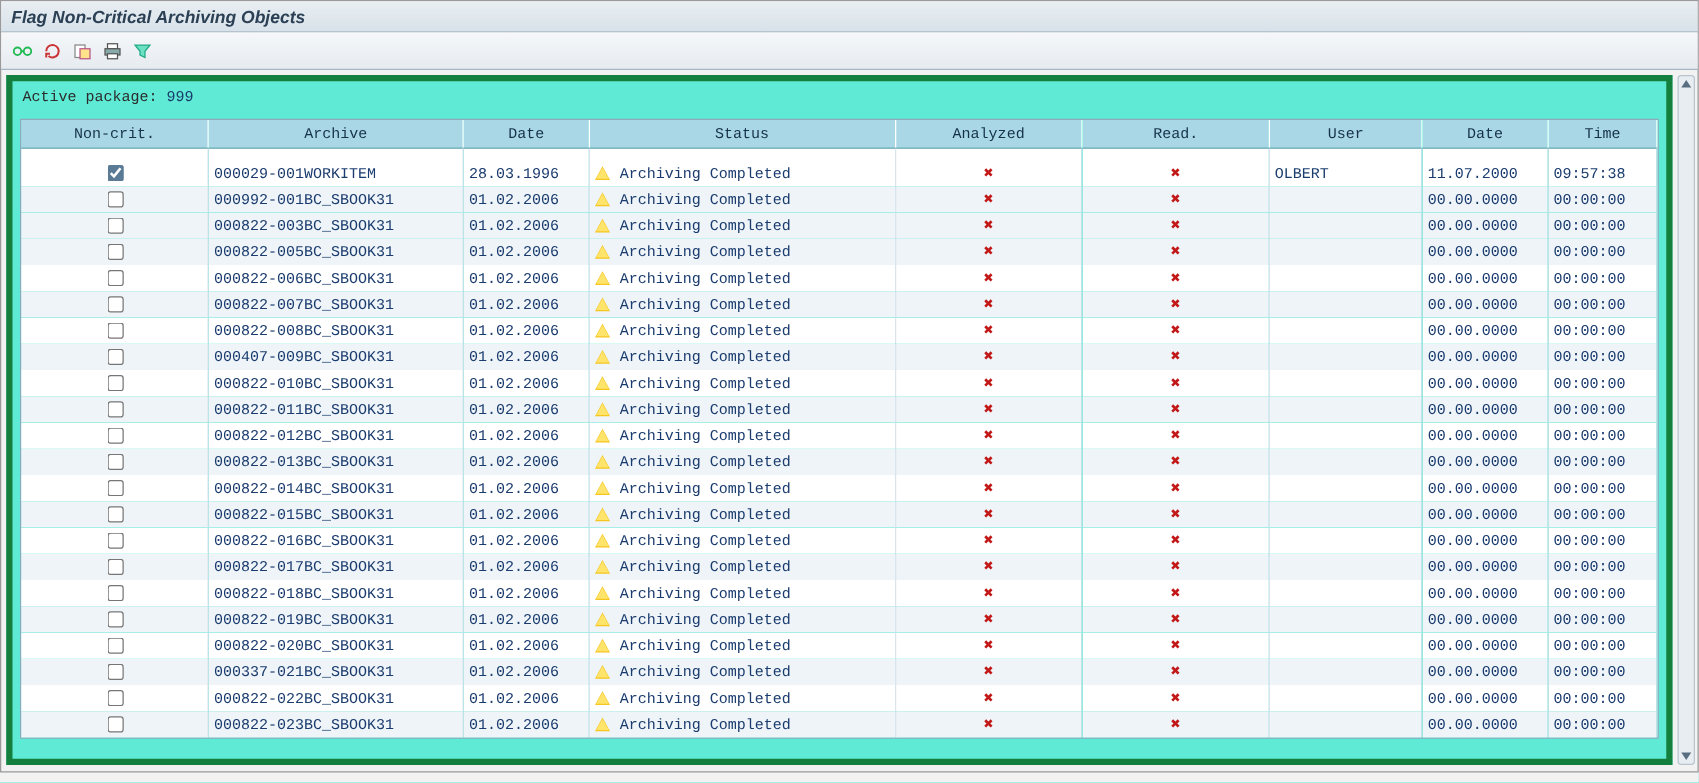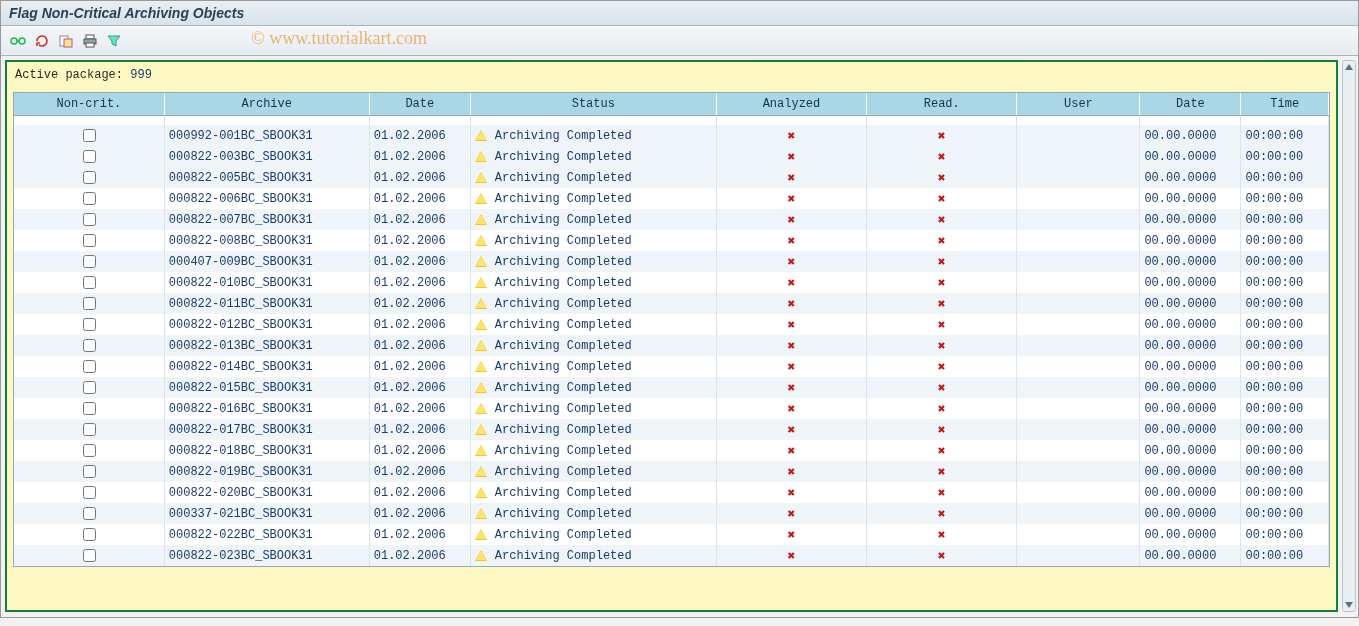--- a/index.html
+++ b/index.html
@@ -82,22 +82,22 @@
     border-left: 4px solid transparent;
     border-right: 4px solid transparent;
     margin: 3px 0;
     cursor: pointer;
   }
   .scroll-arrow.up   { border-bottom: 6px solid #5a6e82; }
   .scroll-arrow.down { border-top:    6px solid #5a6e82; }
   .content {
     position: absolute;
     left: 4px; top: 4px; right: 20px; bottom: 4px;
-    background: #fef9c3;
-    border: 2px solid #15803d;
+    background: #5eead4;
+    border: 5px solid #15803d;
     overflow: hidden;
   }
   .active-pkg {
     font-family: 'Courier New', monospace;
     font-size: 12px;
     padding: 6px 8px 10px;
     color: #1a3b6e;
   }
   .active-pkg .label { color: #2b2b2b; }
   .grid {
@@ -217,21 +217,20 @@
           <rect x="3" y="1" width="8" height="4" fill="#fff" stroke="#555"></rect>
           <rect x="1" y="5" width="12" height="5" fill="#8aa" stroke="#555"></rect>
           <rect x="3" y="9" width="8" height="4" fill="#fff" stroke="#555"></rect>
         </svg>
     </span>
     <span class="tool-btn" title="Filter">
       <svg width="14" height="14" viewBox="0 0 14 14">
           <path d="M1 2h12L9 7v5l-4-2V7z" fill="#6be0c2" stroke="#2a8"></path>
         </svg>
     </span>
-    <span class="watermark">© www.tutorialkart.com</span>
   </div>
 
   <div class="body-wrap">
     <div class="content">
 
       <div class="active-pkg">
         <span class="label">Active package:</span>
         <span>999</span>
       </div>
 
@@ -266,20 +265,31 @@
                 <td></td>
                 <td></td>
                 <td></td>
                 <td></td>
                 <td></td>
                 <td></td>
                 <td></td>
                 <td></td>
                 <td></td>
               </tr>
+          <tr class="even">
+                <td class="check-cell"><input type="checkbox" checked="" style=""></td>
+                <td>000029-001WORKITEM</td>
+                <td>28.03.1996</td>
+                <td><span class="warn-tri"></span><span>Archiving Completed</span></td>
+                <td class="center"><span class="red-x">✖</span></td>
+                <td class="center"><span class="red-x">✖</span></td>
+                <td>OLBERT</td>
+                <td>11.07.2000</td>
+                <td>09:57:38</td>
+              </tr>
               <tr class="odd">
                 <td class="check-cell"><input type="checkbox" style=""></td>
                 <td>000992-001BC_SBOOK31</td>
                 <td>01.02.2006</td>
                 <td><span class="warn-tri"></span><span>Archiving Completed</span></td>
                 <td class="center"><span class="red-x">✖</span></td>
                 <td class="center"><span class="red-x">✖</span></td>
                 <td></td>
                 <td>00.00.0000</td>
                 <td>00:00:00</td>

